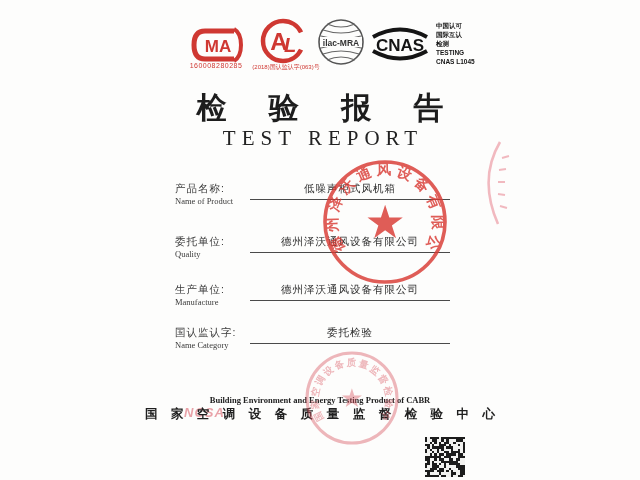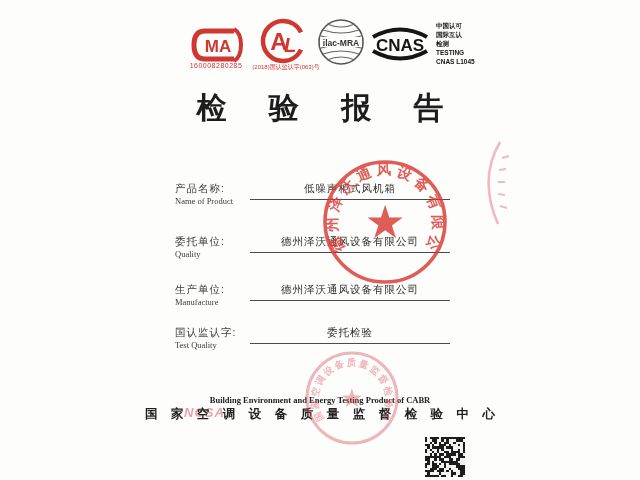--- a/index.html
+++ b/index.html
@@ -92,39 +92,40 @@
 
   <div class="cnas-side">
     <div>中国认可</div>
     <div>国际互认</div>
     <div>检测</div>
     <div>TESTING</div>
     <div>CNAS L1045</div>
   </div>
 
   <div class="title-cn">检 验 报 告</div>
+  <div class="title-en">TEST REPORT</div>
 
   <div class="field" style="top:182px;">
     <div class="f-label-cn">产品名称:</div>
     <div class="f-label-en">Name of Product</div>
     <div class="f-value">低噪声柜式风机箱</div>
   </div>
   <div class="field" style="top:235px;">
     <div class="f-label-cn">委托单位:</div>
     <div class="f-label-en">Quality</div>
     <div class="f-value">德州泽沃通风设备有限公司</div>
   </div>
   <div class="field" style="top:283px;">
     <div class="f-label-cn">生产单位:</div>
     <div class="f-label-en">Manufacture</div>
     <div class="f-value">德州泽沃通风设备有限公司</div>
   </div>
   <div class="field" style="top:326px;">
     <div class="f-label-cn">国认监认字:</div>
-    <div class="f-label-en">Test Quality</div>
+    <div class="f-label-en">Name Category</div>
     <div class="f-value">委托检验</div>
   </div>
 
   <div class="footer-en1">Building Environment and Energy Testing Product of CABR</div>
   <div class="ncsa-logo">NCSA</div>
   <div class="footer-cn2">国 家 空 调 设 备 质 量 监 督 检 验 中 心</div>
 
   <div class="qr">
       <i style="background: rgb(28, 28, 28);"></i>
       <i style="background: transparent;"></i>

